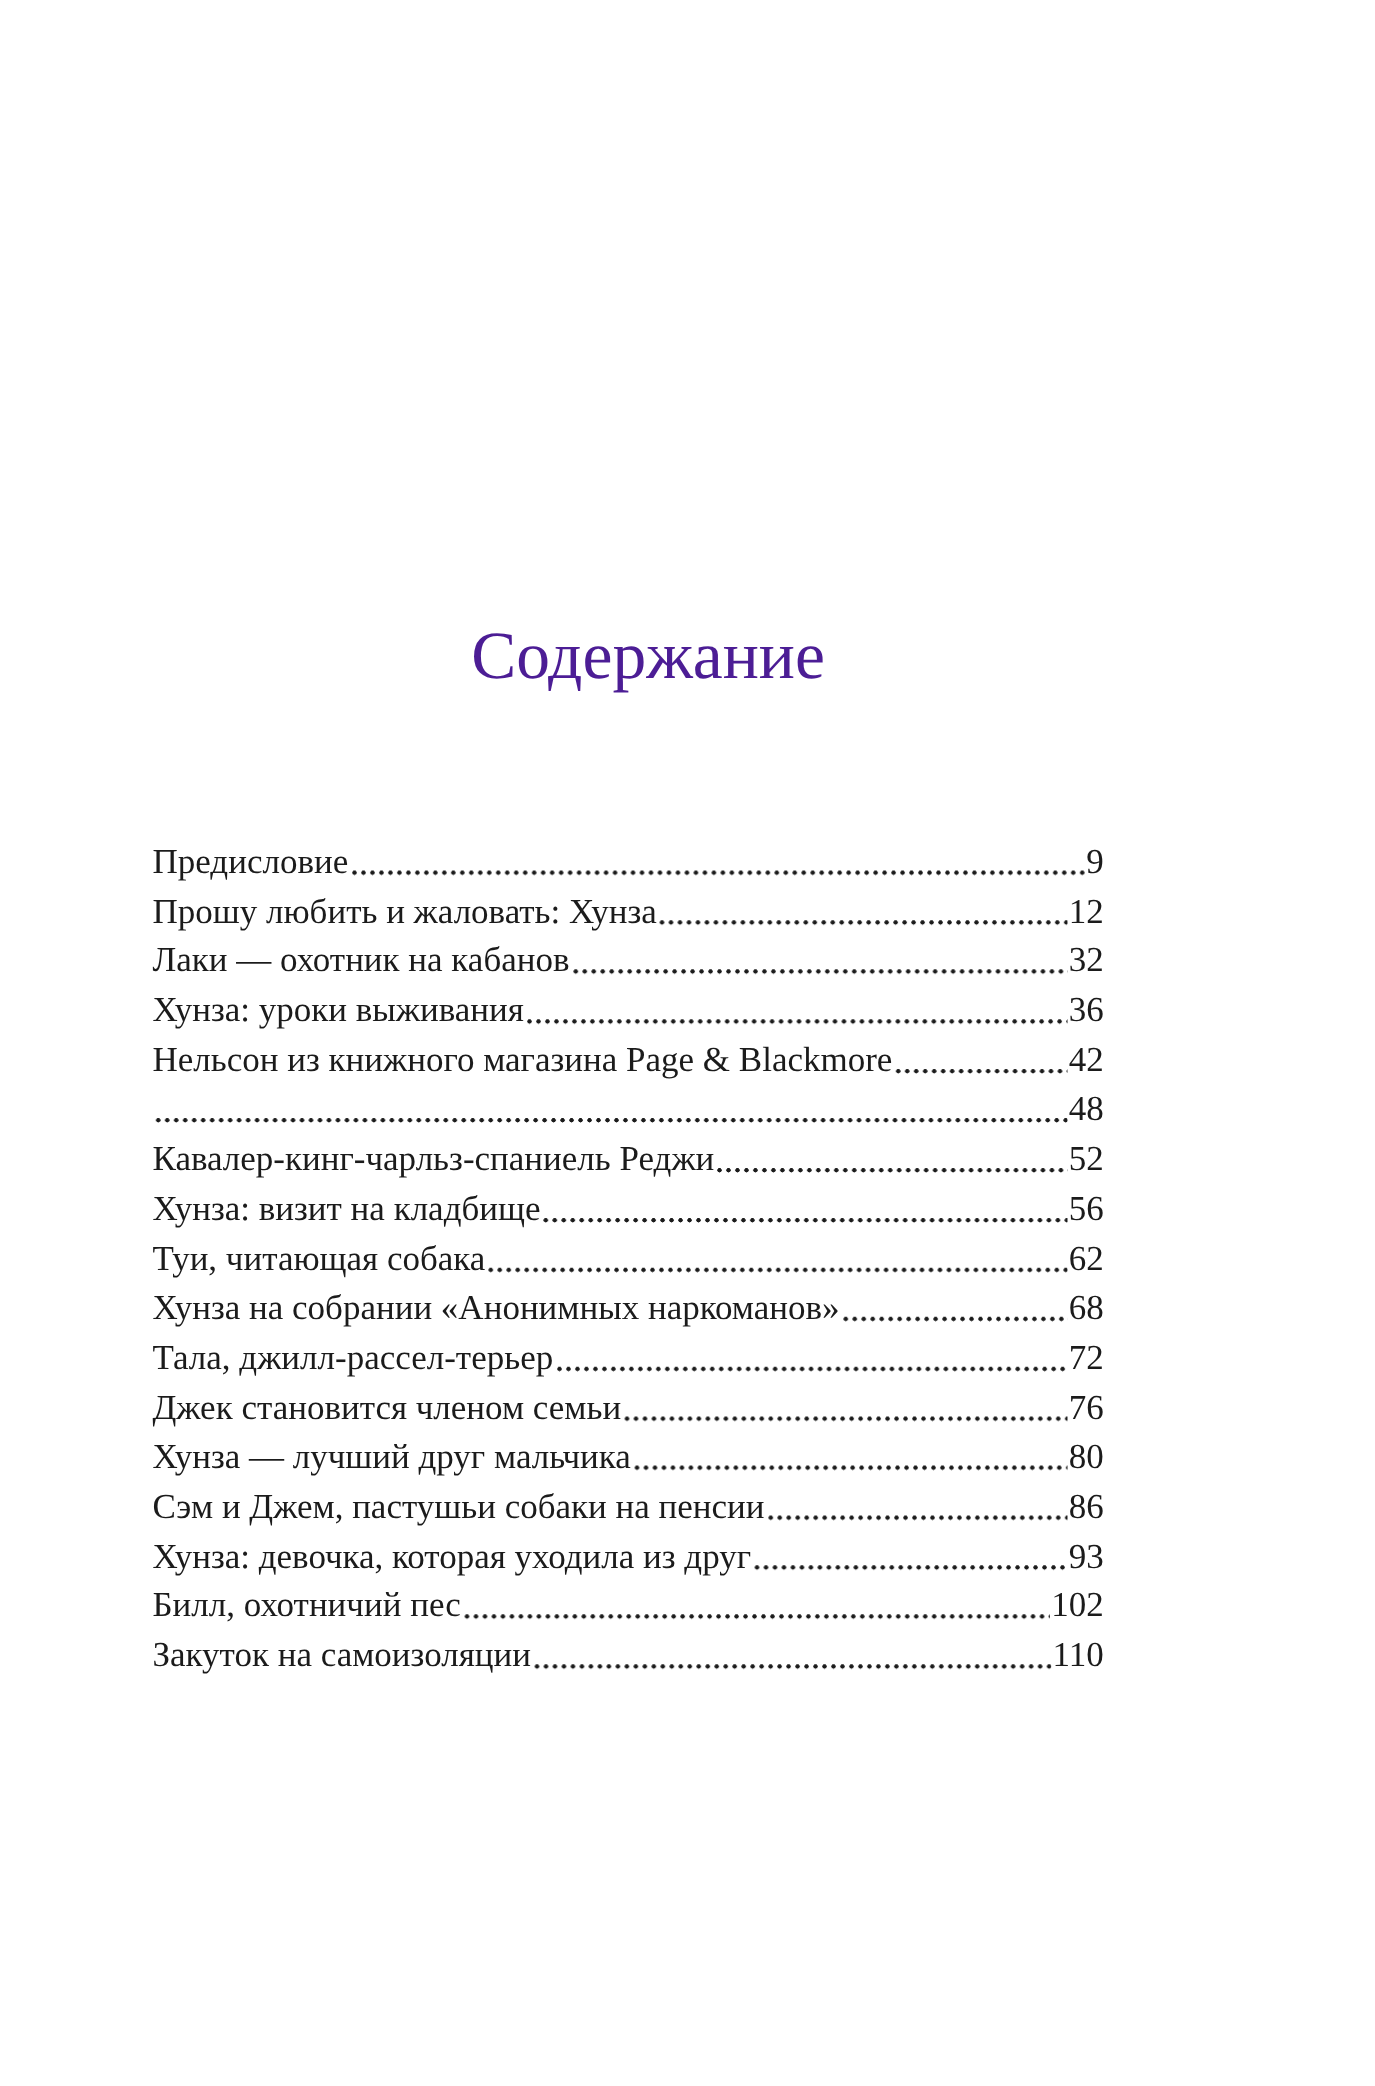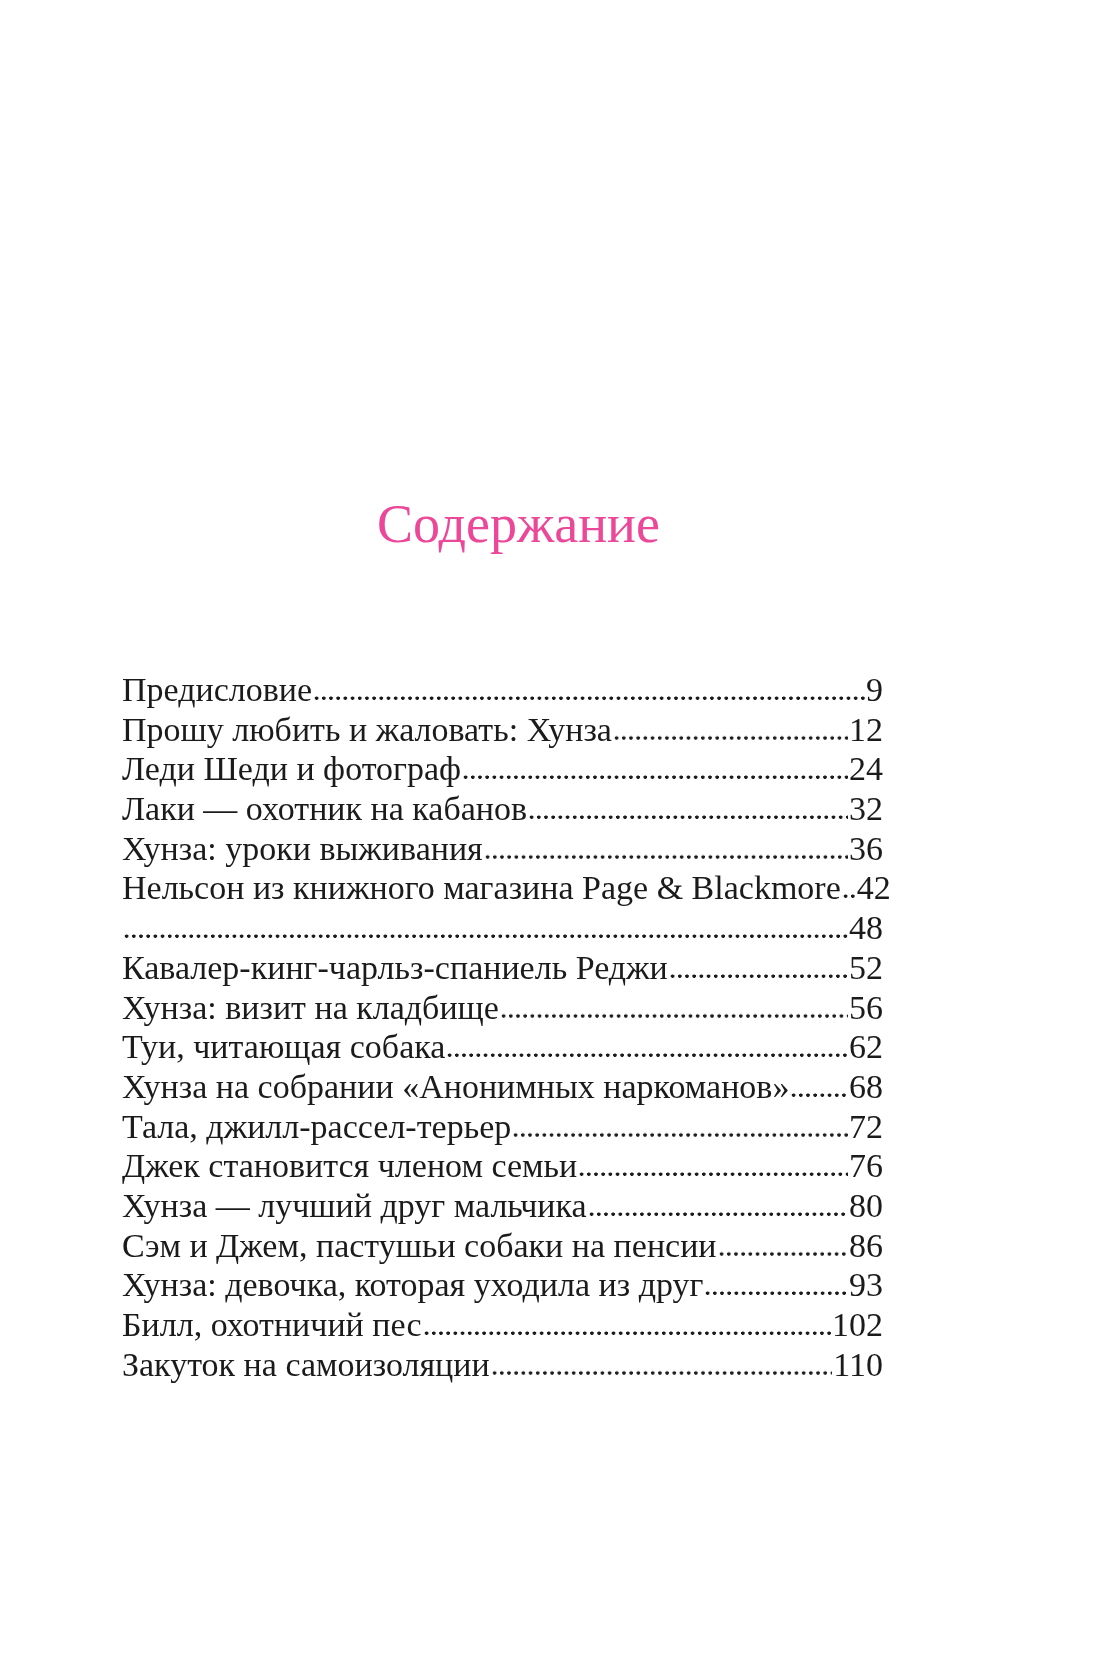--- a/index.html
+++ b/index.html
@@ -23,34 +23,34 @@
   .toc-title {
     position: absolute;
     left: 377px;
     top: 497px;
     margin: 0;
     font-size: 54px;
     line-height: 1;
     font-weight: normal;
     letter-spacing: 0px;
     white-space: nowrap;
-    color: #ec4899;
+    color: #4c1d95;
   }
   .toc-list {
     position: absolute;
     left: 122px;
     top: 670px;
     width: 761px;
   }
   .toc-row {
     display: flex;
     align-items: baseline;
     height: 39.7px;
     line-height: 39.7px;
-    font-size: 34px;
+    font-size: 28px;
   }
   .toc-label {
     flex: 0 0 auto;
     white-space: nowrap;
   }
   .dot-leader {
     flex: 1 1 auto;
     align-self: stretch;
     margin: 0 1px 0 1px;
     min-width: 14px;
@@ -73,25 +73,20 @@
   <div class="toc-list">
       <div class="toc-row">
       <span class="toc-label">Предисловие</span>
       <span class="dot-leader"></span>
       <span class="toc-page-num">9</span>
     </div>
       <div class="toc-row">
       <span class="toc-label">Прошу любить и жаловать: Хунза</span>
       <span class="dot-leader"></span>
       <span class="toc-page-num">12</span>
-    </div>
-      <div class="toc-row">
-      <span class="toc-label">Леди Шеди и фотограф</span>
-      <span class="dot-leader"></span>
-      <span class="toc-page-num">24</span>
     </div>
       <div class="toc-row">
       <span class="toc-label">Лаки — охотник на кабанов</span>
       <span class="dot-leader"></span>
       <span class="toc-page-num">32</span>
     </div>
       <div class="toc-row">
       <span class="toc-label">Хунза: уроки выживания</span>
       <span class="dot-leader"></span>
       <span class="toc-page-num">36</span>

